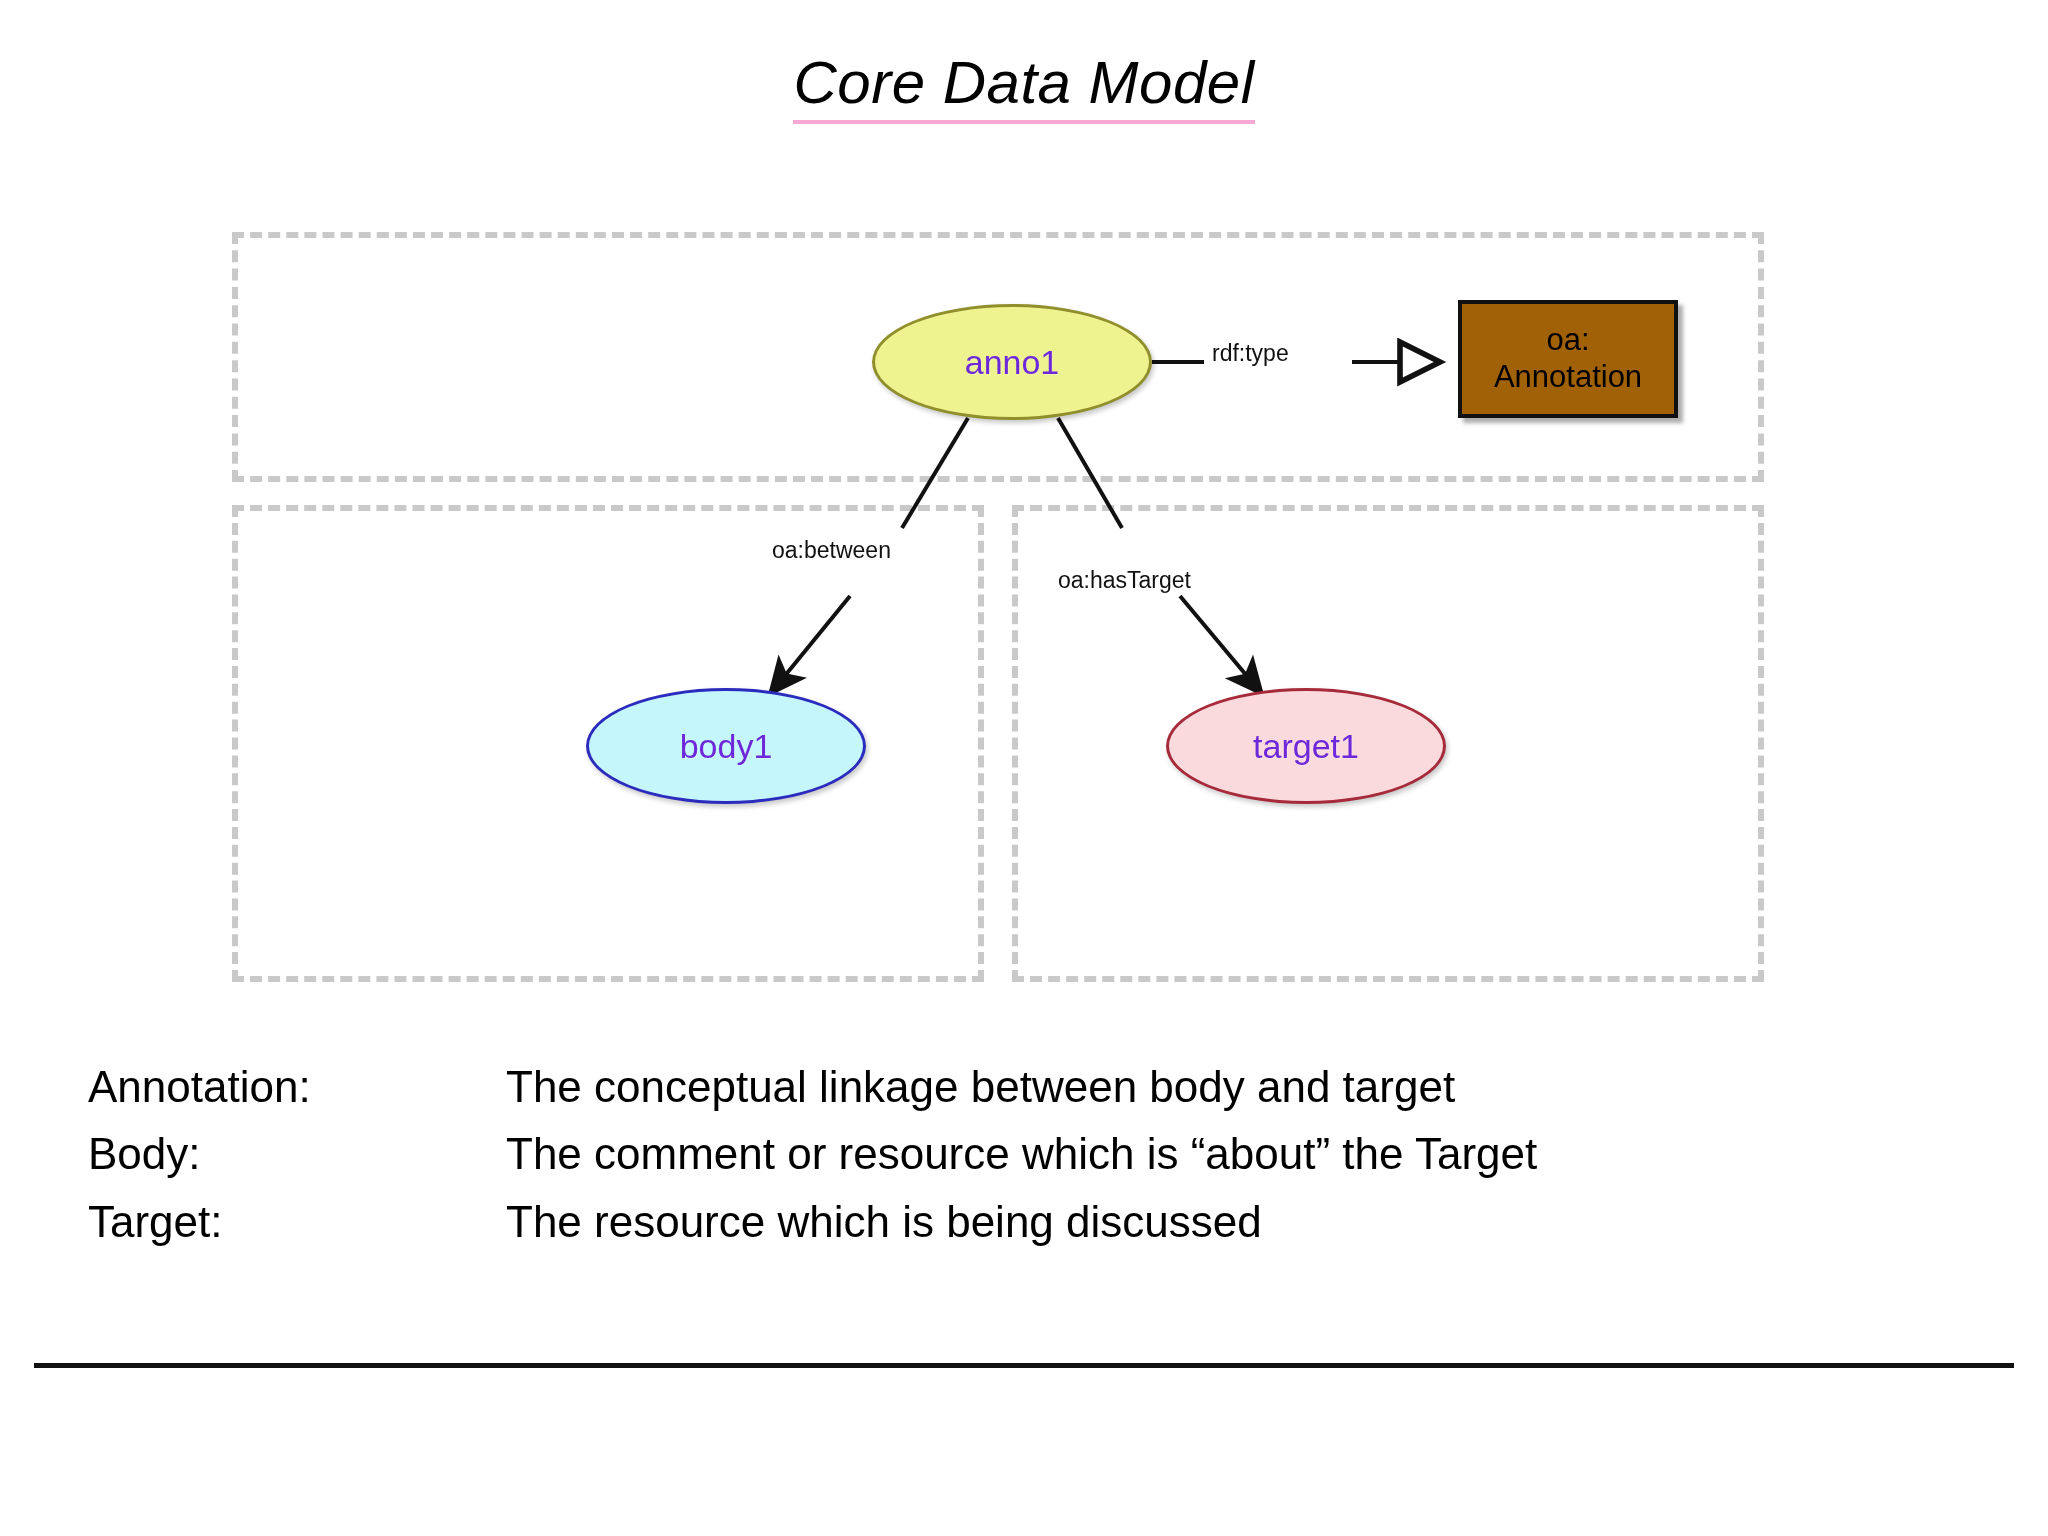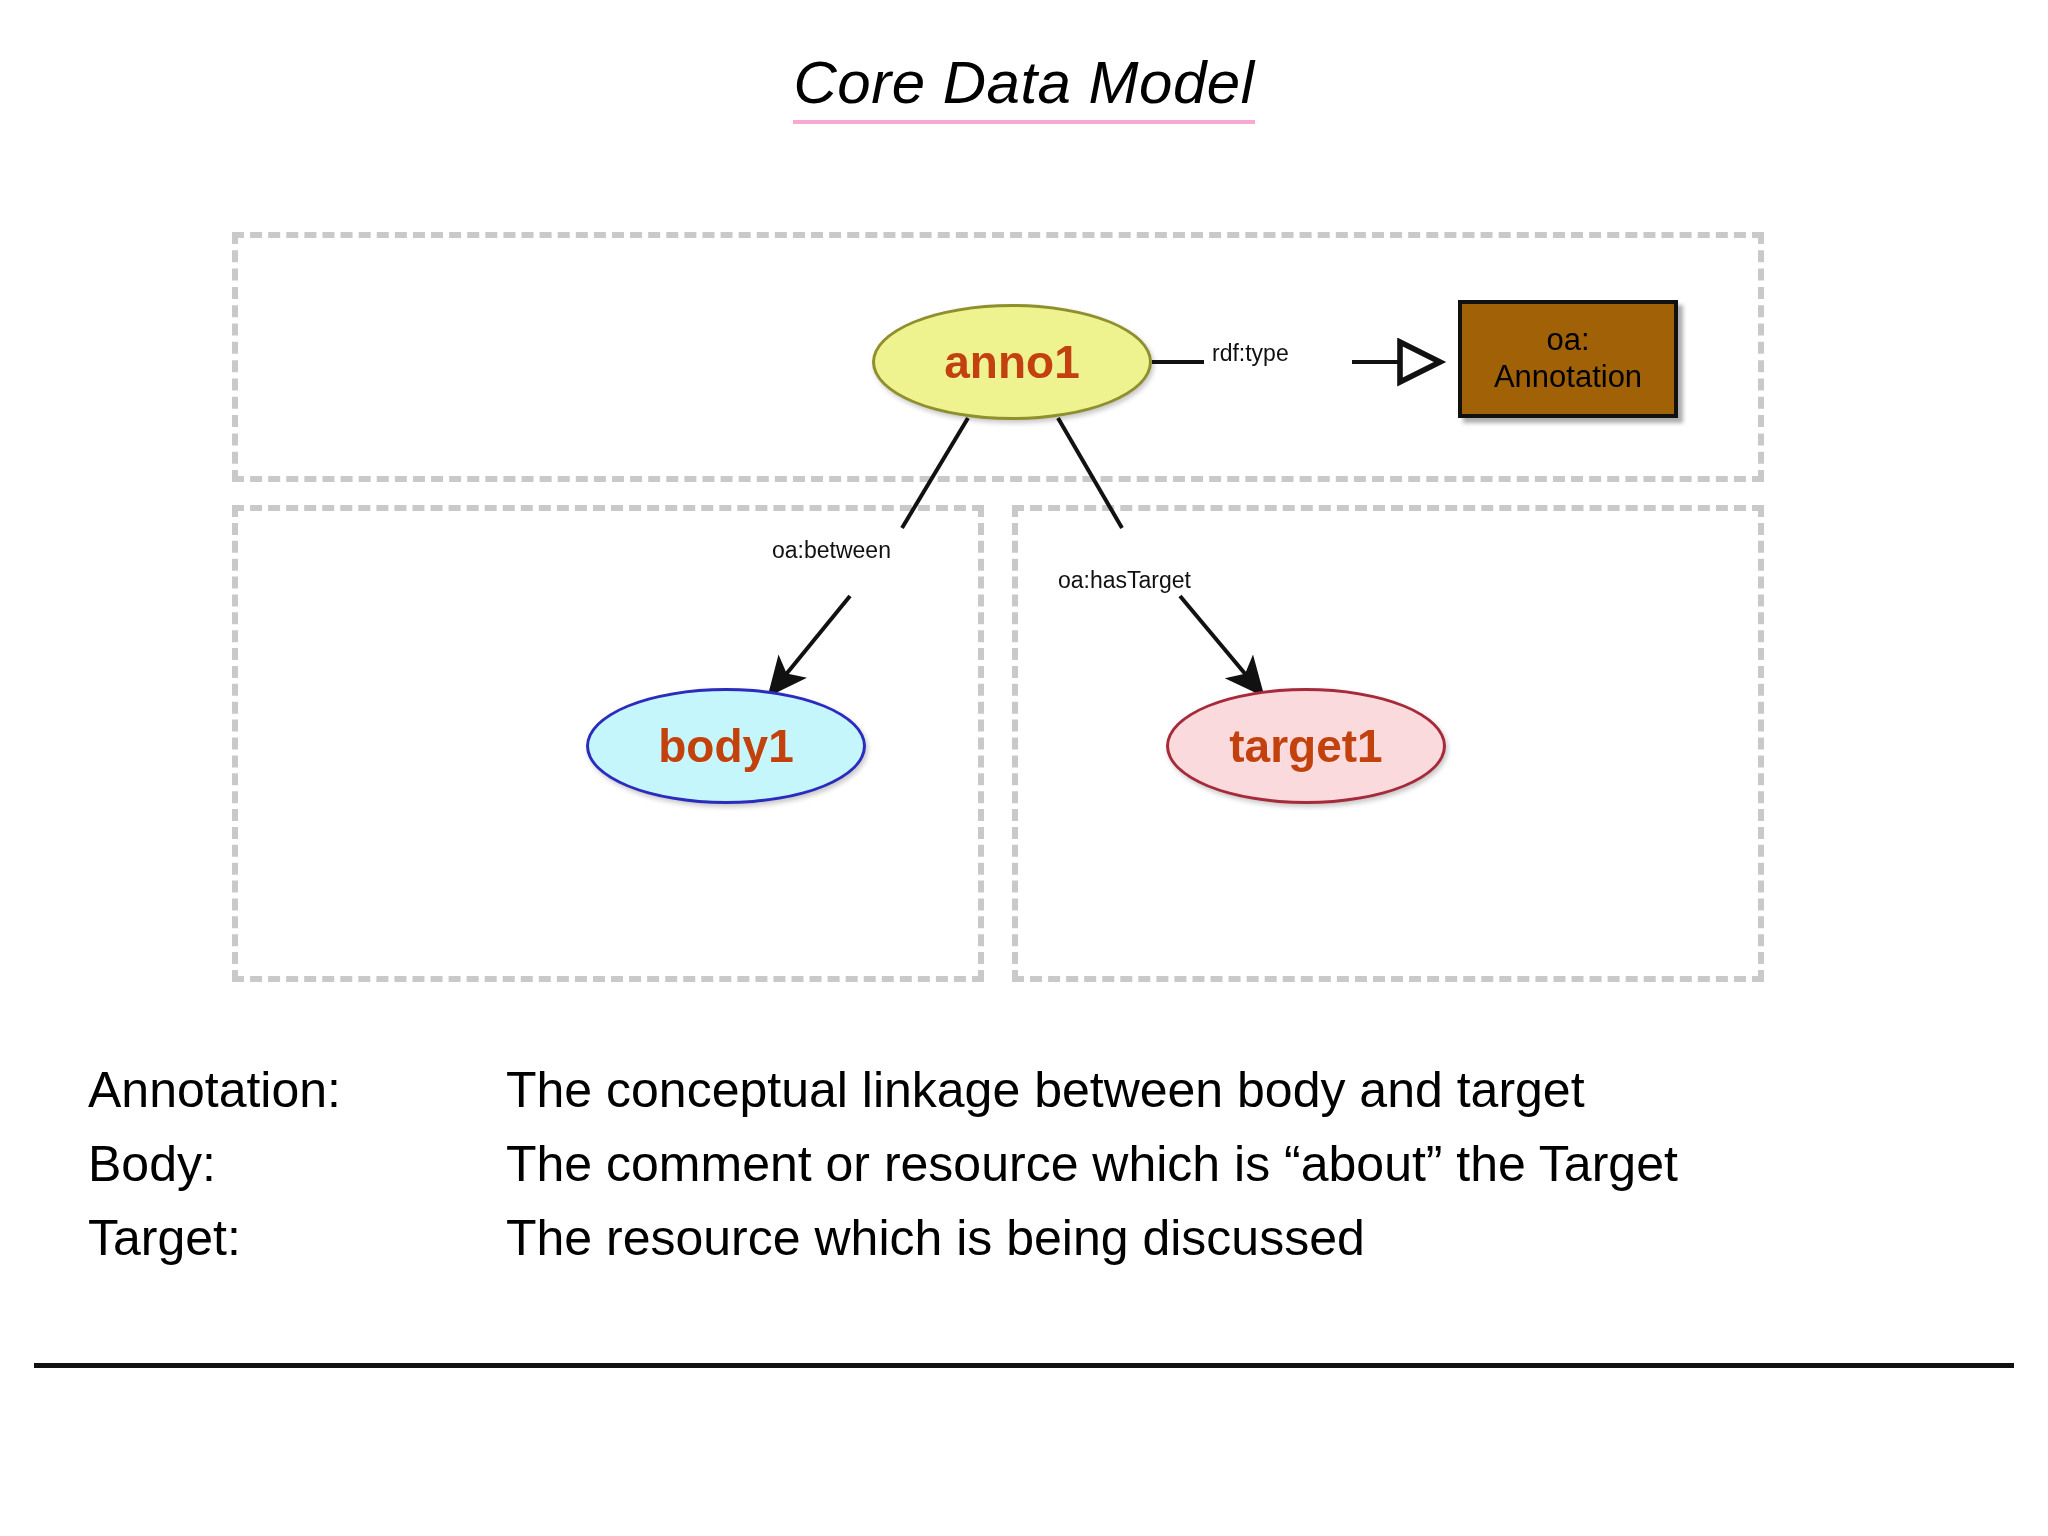--- a/index.html
+++ b/index.html
@@ -59,23 +59,23 @@
   #box-target     { left: 1012px; top: 505px; width: 752px; height: 477px; }
 
   
   .node-ellipse {
     position: absolute;
     border-radius: 50%;
     box-sizing: border-box;
     display: flex;
     align-items: center;
     justify-content: center;
-    font-weight: bold;
-    font-size: 46px;
-    color: #c2410c;
+    font-weight: normal;
+    font-size: 34px;
+    color: #6d28d9;
     box-shadow: 2px 3px 5px rgba(0,0,0,0.22);
     text-shadow: 1px 1px 0 rgba(255,255,255,0.25);
   }
   #node-anno1 {
     left: 872px; top: 304px; width: 280px; height: 116px;
     background: #eef28f;
     border: 3px solid #8f8f2c;
   }
   #node-body1 {
     left: 586px; top: 688px; width: 280px; height: 116px;
@@ -118,21 +118,21 @@
   #definitions {
     position: absolute;
     left: 88px;
     top: 1062px;
     width: 1880px;
   }
   .def-row {
     display: flex;
     align-items: center;
     margin-bottom: 18px;
-    font-size: 50px;
+    font-size: 44px;
     line-height: 1.12;
     color: #000;
   }
   .def-term { width: 418px; flex: 0 0 418px; }
   .def-desc { flex: 1 1 auto; }
 
   
   #footer-rule {
     position: absolute;
     left: 34px;

